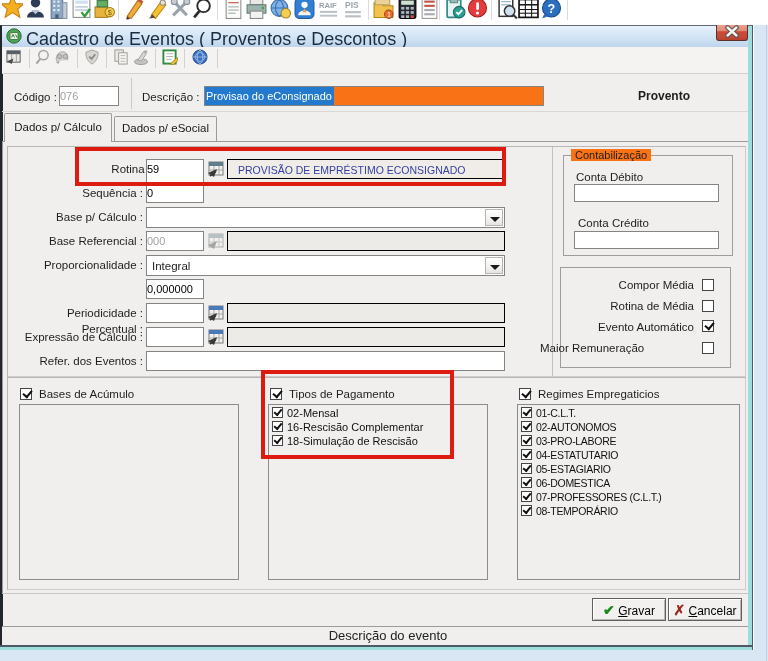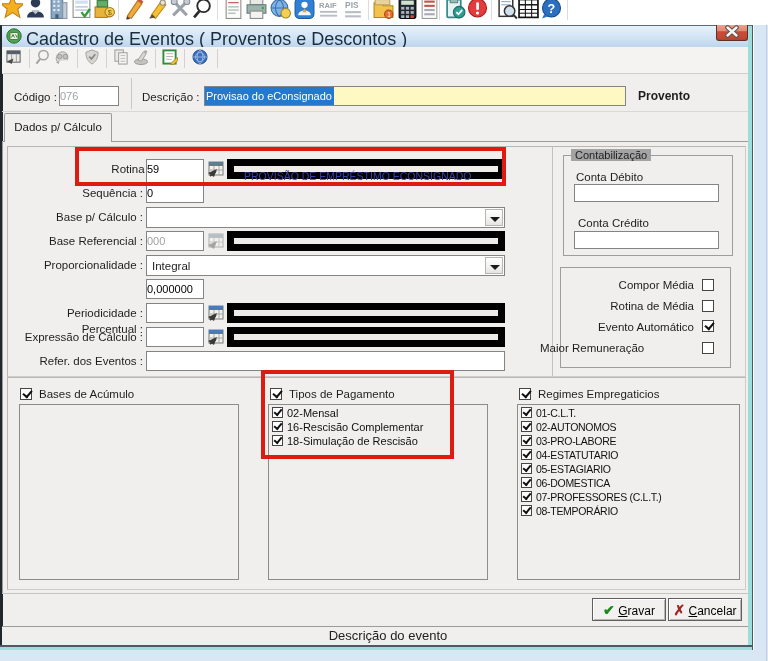--- a/index.html
+++ b/index.html
@@ -25,31 +25,31 @@
   background:linear-gradient(#eca08f, #e08974 38%, #cc4936 45%, #c64a37 75%, #b8402e);
   border:1px solid #59322a; border-top:none; border-radius:0 0 3px 3px; }
 #dtool { left:2px; top:47px; width:750px; height:27px; background:#f4f3f2;
   border-bottom:1px solid #d2d0cd; }
 .dsep { position:absolute; top:49px; width:1px; height:19px; background:#d4d2cf; }
 .di { position:absolute; top:49px; width:16px; height:16px; }
 .lbl { position:absolute; font-size:11.5px; color:#1e1e1e; white-space:nowrap; }
 .rl { position:absolute; left:0; width:143px; text-align:right; font-size:11.5px; color:#1e1e1e; white-space:nowrap; }
 .inp { position:absolute; background:#fff; border:1px solid #848484; font-size:11px;
   color:#000; line-height:18px; white-space:nowrap; overflow:hidden; }
-.ro  { position:absolute; background:#edebe8; border:7px solid #000000; }
+.ro  { position:absolute; background:#edebe8; border:1px solid #000000; }
 #vgroove { left:131px; top:78px; width:1px; height:31px; background:#cbc9c6; }
 .tab { position:absolute; top:116px; height:26px; background:#f0efee;
   border:1px solid #9b9b9b; border-bottom:none; border-radius:2px 2px 0 0;
   font-size:11.5px; color:#1a1a1a; text-align:center; }
 .tab.active { top:113px; height:29px; z-index:3; }
 #tabpage { left:2px; top:141px; width:748px; height:453px; border:1px solid #9b9b9b;
   background:#f0efee; }
 .panel { position:absolute; border:1px solid #cfcdca; border-top-color:#b9b7b4; border-left-color:#b9b7b4; }
 .gbox { position:absolute; border:1px solid #9d9d9d; }
-.gcap { position:absolute; background:#a3a3a3; font-size:11px; color:#1e1e1e; padding:0 4px; }
+.gcap { position:absolute; background:#f97316; font-size:11px; color:#1e1e1e; padding:0 4px; }
 .combo { position:absolute; background:#fff; border:1px solid #848484; }
 .cbtn { position:absolute; right:1px; top:1px; bottom:1px; width:18px;
   background:linear-gradient(#ffffff,#f2f1ef 60%,#e6e4e1); border:1px solid #b8b5b1; }
 .cbtn:after { content:""; position:absolute; left:4px; top:7px; border:5px solid transparent;
   border-top:5px solid #1a1a1a; }
 .cb { position:absolute; width:12px; height:12px; background:#fff; border:1px solid #454545; }
 .cb.ck:after { content:""; position:absolute; left:2px; top:1px; width:7px; height:4px;
   border-left:2px solid #111; border-bottom:2px solid #111; transform:rotate(-50deg); }
 .cbs { position:absolute; width:11px; height:11px; background:#fff; border:1px solid #454545; }
 .cbs.ck:after { content:""; position:absolute; left:1px; top:1px; width:6px; height:3px;
@@ -287,25 +287,26 @@
       <circle cx="8.5" cy="8.5" r="7.5" fill="#3a70c0" stroke="#1d4a8c"></circle>
       <circle cx="8.5" cy="8.5" r="4.8" fill="none" stroke="#9ab8e0"></circle>
       <path d="M1 8.5 H16 M8.5 1 C4.5 4.5 4.5 12.5 8.5 16 C12.5 12.5 12.5 4.5 8.5 1" stroke="#9ab8e0" fill="none"></path>
     </svg>
   <div class="dsep" style="left:217px;"></div>
   <span class="lbl" style="left:14px; top:91px;">Código :</span>
   <div class="inp" style="left:59px; top:86px; width:60px; height:20px; color:#9fa3a7;">076</div>
   <div class="abs" id="vgroove"></div>
   <div class="abs" style="left:2px; top:111px; width:748px; height:1px; background:#dad8d5;"></div>
   <span class="lbl" style="left:142px; top:91px;">Descrição :</span>
-  <div class="inp" style="left:204px; top:86px; width:422px; height:20px; background:#fef9c3;">
+  <div class="inp" style="left:204px; top:86px; width:340px; height:20px; background:#f97316;">
     <span style="background:#2279cd; color:#fff; display:inline-block; margin-left:-4px; padding:0 2px 0 5px; height:18px;">Provisao do eConsignado</span>
   </div>
   <span class="lbl" style="left:638px; top:89px; font-weight:bold; font-size:12px;">Provento</span>
   <div class="tab active" style="left:4px; width:108px; line-height:26px;">Dados p/ Cálculo</div>
+  <div class="tab" style="left:114px; width:103px; line-height:23px;">Dados p/ eSocial</div>
   <div class="abs" id="tabpage"></div>
   <div class="panel" style="left:7px; top:146px; width:739px; height:231px;"></div>
   <div class="panel" style="left:7px; top:377px; width:739px; height:213px;"></div>
   <div class="abs" style="left:552px; top:147px; width:1px; height:229px; background:#c4c2bf;"></div>
   <span class="rl" style="top:163px;margin-left:8px;">Rotina :</span>
   <div class="inp" style="left:146px; top:159px; width:58px; height:24px;">59</div>
   <span class="rl" style="top:187px;">Sequência :</span>
   <div class="inp" style="left:146px; top:183px; width:58px; height:20px;">0</div>
   <span class="rl" style="top:211px;">Base p/ Cálculo :</span>
   <div class="combo" style="left:146px; top:207px; width:359px; height:21px;">

